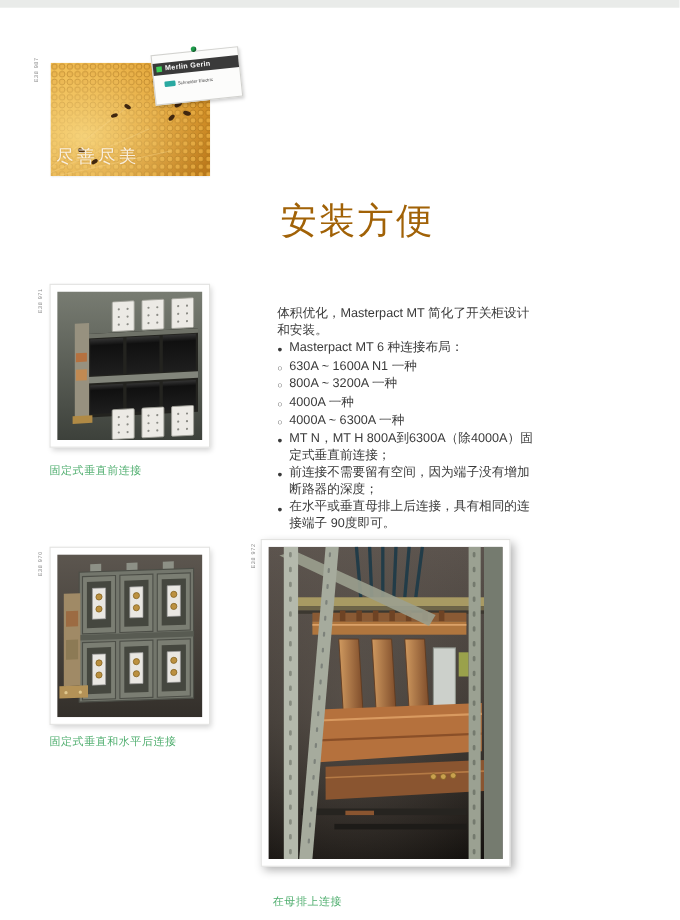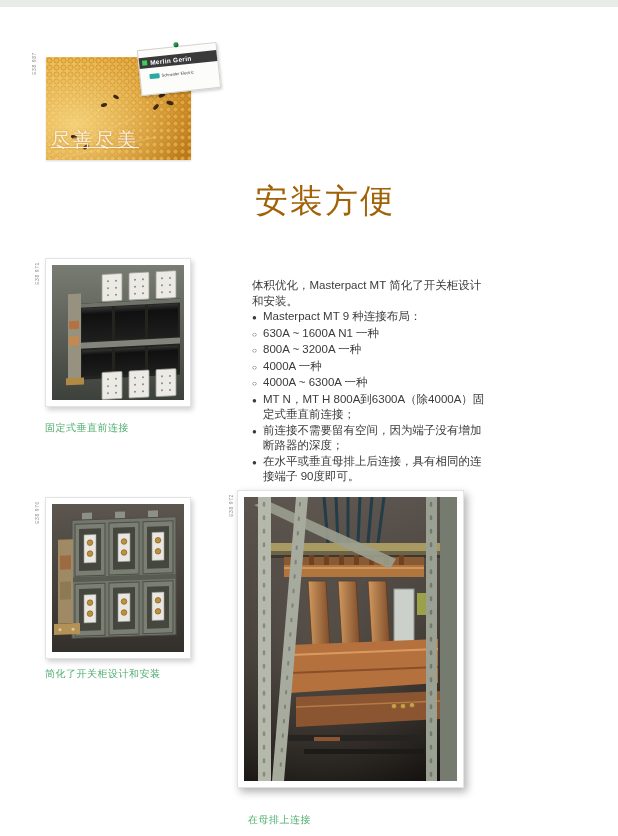--- a/index.html
+++ b/index.html
@@ -8,22 +8,22 @@
   .topstrip{position:absolute;left:0;top:0;width:618px;height:7px;background:#e9ebe9;}
 
   
   .vcode{position:absolute;writing-mode:vertical-rl;transform:rotate(180deg);
          font-size:5px;letter-spacing:.6px;color:#8b8b8b;}
 
   
   .hero{position:absolute;left:46px;top:57px;width:145px;height:103px;
         box-shadow:0 1px 2px rgba(0,0,0,.15);}
   .hero svg{display:block;}
-  .slogan{position:absolute;left:5px;bottom:7px;font-size:19px;letter-spacing:3px;
-          color:rgba(255,255,255,.82);text-shadow:0 0 2px rgba(190,120,20,.6);text-decoration:underline;}
+  .slogan{position:absolute;left:5px;bottom:7px;font-size:16px;letter-spacing:3px;
+          color:rgba(255,255,255,.82);text-shadow:0 0 2px rgba(190,120,20,.6);}
 
   
   .card{position:absolute;left:139px;top:46px;width:78px;height:44px;
         transform:rotate(-6deg);background:#fcfcfb;border:1px solid #d2d2cf;
         box-shadow:1px 2px 3px rgba(0,0,0,.18);}
   .card .strip{margin-top:7px;height:11px;background:#3a3a3a;display:flex;align-items:center;}
   .card .sq{width:5px;height:5px;background:#3dcd58;margin-left:3px;flex:none;}
   .card .brand{color:#fff;font-size:6.5px;font-weight:bold;letter-spacing:.3px;margin-left:3px;white-space:nowrap;}
   .card .logorow{display:flex;align-items:center;margin:6px 0 0 9px;}
   .card .teal{width:10px;height:5px;background:#2aa9a1;border-radius:1px;flex:none;}
@@ -115,21 +115,21 @@
       <span class="logotext">Schneider Electric</span>
     </div>
   </div>
 
   <div class="title">安装方便</div>
 
   <div class="body">
     <div class="intro">体积优化，Masterpact MT 简化了开关柜设计和安装。</div>
     <div class="li">
         <span class="mk">●</span>
-        <span class="tx">Masterpact MT 9 种连接布局：</span>
+        <span class="tx">Masterpact MT 6 种连接布局：</span>
       </div>
     <div class="li">
         <span class="mk">○</span>
         <span class="tx">630A ~ 1600A N1 一种</span>
       </div>
     <div class="li">
         <span class="mk">○</span>
         <span class="tx">800A ~ 3200A 一种</span>
       </div>
     <div class="li">
@@ -234,21 +234,21 @@
           <use href="#cell" x="91" y="81"></use>
         <rect x="6" y="36" width="15" height="84" fill="#a08a66"></rect>
         <rect x="8" y="52" width="11" height="14" fill="#9c6b42"></rect>
         <rect x="8" y="78" width="11" height="18" fill="#8c7a55"></rect>
         <polygon points="2,120 28,120 28,131 2,131" fill="#b49257"></polygon>
         <circle cx="8" cy="126" r="1.5" fill="#e0c88e"></circle>
           <circle cx="21" cy="126" r="1.5" fill="#e0c88e"></circle>
       </g>
     </svg>
   </div>
-  <div class="caption cap2">简化了开关柜设计和安装</div>
+  <div class="caption cap2">固定式垂直和水平后连接</div>
 
   <div class="vcode" style="left:228px;top:494px;">E38 972</div>
   <div class="fig fig3">
     <svg width="213" height="284" viewBox="0 0 213 284">
       <defs>
         <linearGradient id="p3bg" x1="0" y1="0" x2="0" y2="1">
           <stop offset="0" stop-color="#5b534d"></stop>
             <stop offset=".55" stop-color="#3a3530"></stop>
             <stop offset="1" stop-color="#15120f"></stop>
         </linearGradient>

